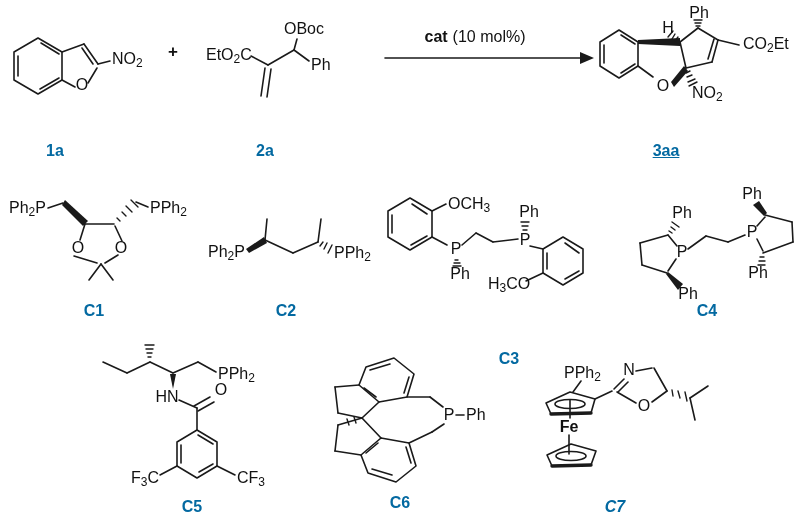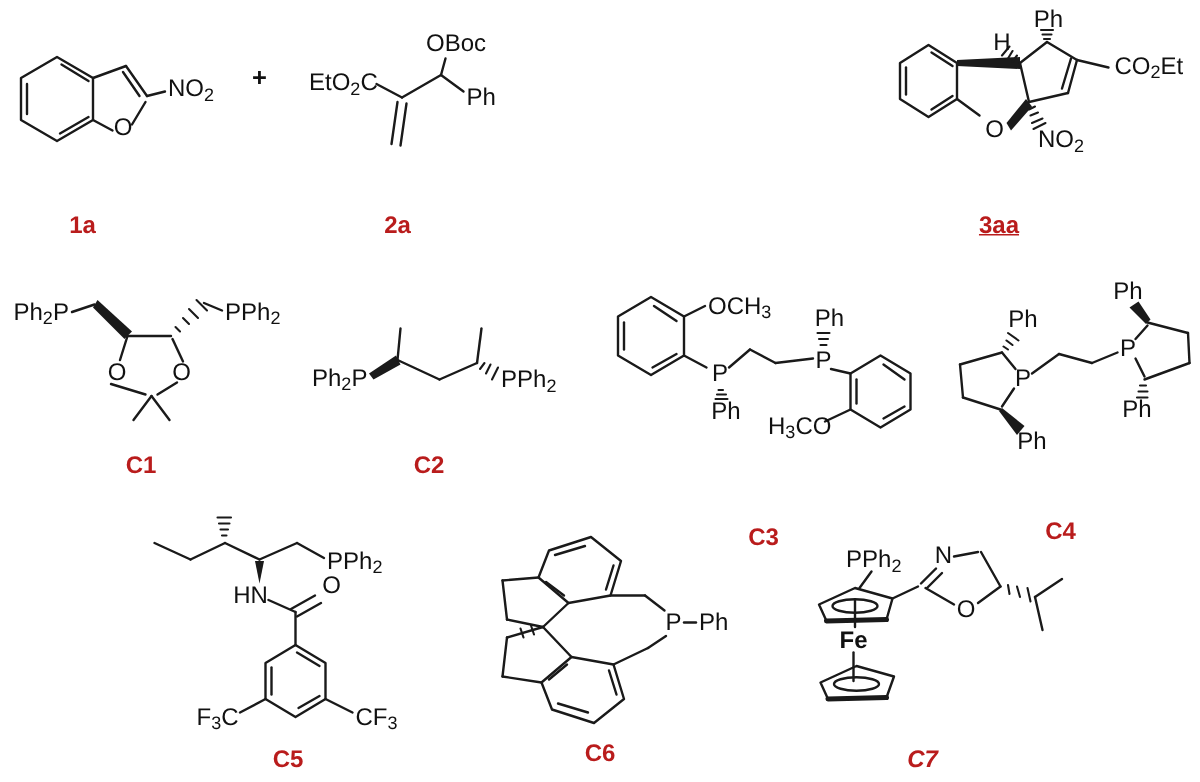--- a/index.html
+++ b/index.html
@@ -1,19 +1,19 @@
 <!DOCTYPE html>
 <html><head>
 <meta charset="utf-8">
 <style>
   html,body{margin:0;padding:0;background:#fff;}
   #fig{position:relative;width:800px;height:521px;background:#ffffff;overflow:hidden;
        font-family:"Liberation Sans",sans-serif;color:#111;}
   .cmp{position:absolute;}
-  .lbl{position:absolute;width:64px;text-align:center;font-weight:bold;font-size:16px;color:#b91c1c;}
+  .lbl{position:absolute;width:64px;text-align:center;font-weight:bold;font-size:16px;color:#0369a1;}
   .plus{position:absolute;font-size:17px;font-weight:bold;color:#111;}
   svg text{font-family:"Liberation Sans",sans-serif;font-size:16px;fill:#111;}
   .sub{font-size:12px;}
   .bold{font-weight:bold;}
   .bnd{stroke:#1a1a1a;stroke-width:1.6;fill:none;stroke-linecap:round;stroke-linejoin:round;}
   .bndb{stroke:#1a1a1a;stroke-width:3.4;fill:none;stroke-linecap:round;}
   .wdg{fill:#1a1a1a;stroke:none;}
   .hsh{stroke:#1a1a1a;stroke-width:1.4;fill:none;stroke-linecap:round;}
 </style>
 </head>
@@ -47,20 +47,27 @@
       <line class="bnd" x1="79" y1="63" x2="75" y2="91"></line>
       <line class="bnd" x1="76" y1="59" x2="102" y2="44"></line>
       <line class="bnd" x1="102" y1="44" x2="105" y2="33"></line>
       <line class="bnd" x1="102" y1="44" x2="117" y2="55"></line>
       <text x="14" y="54"><tspan>EtO</tspan><tspan class="sub" dy="3">2</tspan><tspan dy="-3">C</tspan></text>
       <text x="92" y="28">OBoc</text>
       <text x="119" y="64">Ph</text>
     </svg>
   </div>
 
+  <div class="cmp" style="left:383px;top:20px;width:215px;height:50px;">
+    <svg width="215" height="50" viewBox="0 0 215 50">
+      <line class="bnd" x1="2" y1="38" x2="199" y2="38"></line>
+      <polygon class="wdg" points="197,32 211,38 197,44"></polygon>
+      <text x="92" y="22" text-anchor="middle"><tspan class="bold">cat</tspan><tspan dx="5">(10 mol%)</tspan></text>
+    </svg>
+  </div>
 
   <div class="cmp" style="left:588px;top:2px;width:212px;height:135px;">
     <svg width="212" height="135" viewBox="0 0 212 135">
       <polygon class="bnd" points="12,40 12,64 31,76 50,64 50,40 31,28" fill="none"></polygon>
       <line class="bnd" x1="16" y1="43" x2="16" y2="61"></line>
       <line class="bnd" x1="33" y1="71" x2="47" y2="62"></line>
       <line class="bnd" x1="47" y1="42" x2="33" y2="33"></line>
       <line class="bnd" x1="50" y1="64" x2="65" y2="75"></line>
       <polygon class="wdg" points="83,80 86,85 100,69 96,64"></polygon>
       <polygon class="wdg" points="50,38 50,42 92,44 92,36"></polygon>
@@ -108,21 +115,21 @@
       <line class="bnd" x1="60" y1="45" x2="62" y2="24"></line>
       <line class="bnd" x1="60" y1="45" x2="88" y2="58"></line>
       <line class="bnd" x1="88" y1="58" x2="113" y2="47"></line>
       <line class="bnd" x1="113" y1="47" x2="116" y2="24"></line>
       <path class="hsh" d="M118,47 L115,51 M122,48 L119,54 M127,50 L123,58"></path>
       <text x="3" y="62"><tspan>Ph</tspan><tspan class="sub" dy="3">2</tspan><tspan dy="-3">P</tspan></text>
       <text x="129" y="63"><tspan>PPh</tspan><tspan class="sub" dy="3">2</tspan></text>
     </svg>
   </div>
 
-  <div class="cmp" style="left:400px;top:175px;width:215px;height:145px;">
+  <div class="cmp" style="left:376px;top:175px;width:215px;height:145px;">
     <svg width="215" height="145" viewBox="0 0 215 145">
       <polygon class="bnd" points="12,36 12,62 34,75 56,62 56,36 34,23" fill="none"></polygon>
       <line class="bnd" x1="16" y1="40" x2="16" y2="58"></line>
       <line class="bnd" x1="35" y1="70" x2="51" y2="61"></line>
       <line class="bnd" x1="51" y1="39" x2="36" y2="29"></line>
       <line class="bnd" x1="56" y1="36" x2="70" y2="29"></line>
       <line class="bnd" x1="56" y1="62" x2="71" y2="70"></line>
       <path class="hsh" d="M79,85 L82,85 M78,88 L84,88 M77,91 L85,91"></path>
       <line class="bnd" x1="86" y1="70" x2="100" y2="58"></line>
       <line class="bnd" x1="100" y1="58" x2="117" y2="67"></line>
@@ -254,18 +261,18 @@
       <text x="29" y="92" text-anchor="middle" class="bold">Fe</text>
     </svg>
   </div>
 
   <div class="lbl" style="left:23px;top:142px;">1a</div>
   <div class="lbl" style="left:233px;top:142px;">2a</div>
   <div class="lbl" style="left:634px;top:142px;text-decoration:underline;">3aa</div>
   <div class="lbl" style="left:62px;top:302px;">C1</div>
   <div class="lbl" style="left:254px;top:302px;">C2</div>
   <div class="lbl" style="left:477px;top:302px;margin-top:48px;">C3</div>
-  <div class="lbl" style="left:675px;top:302px;margin-top:44px;">C4</div>
+  <div class="lbl" style="left:675px;top:302px;">C4</div>
   <div class="lbl" style="left:160px;top:498px;">C5</div>
   <div class="lbl" style="left:368px;top:494px;">C6</div>
   <div class="lbl" style="left:583px;top:498px;font-style:italic;">C7</div>
 
 </div>
 
 </body></html>

